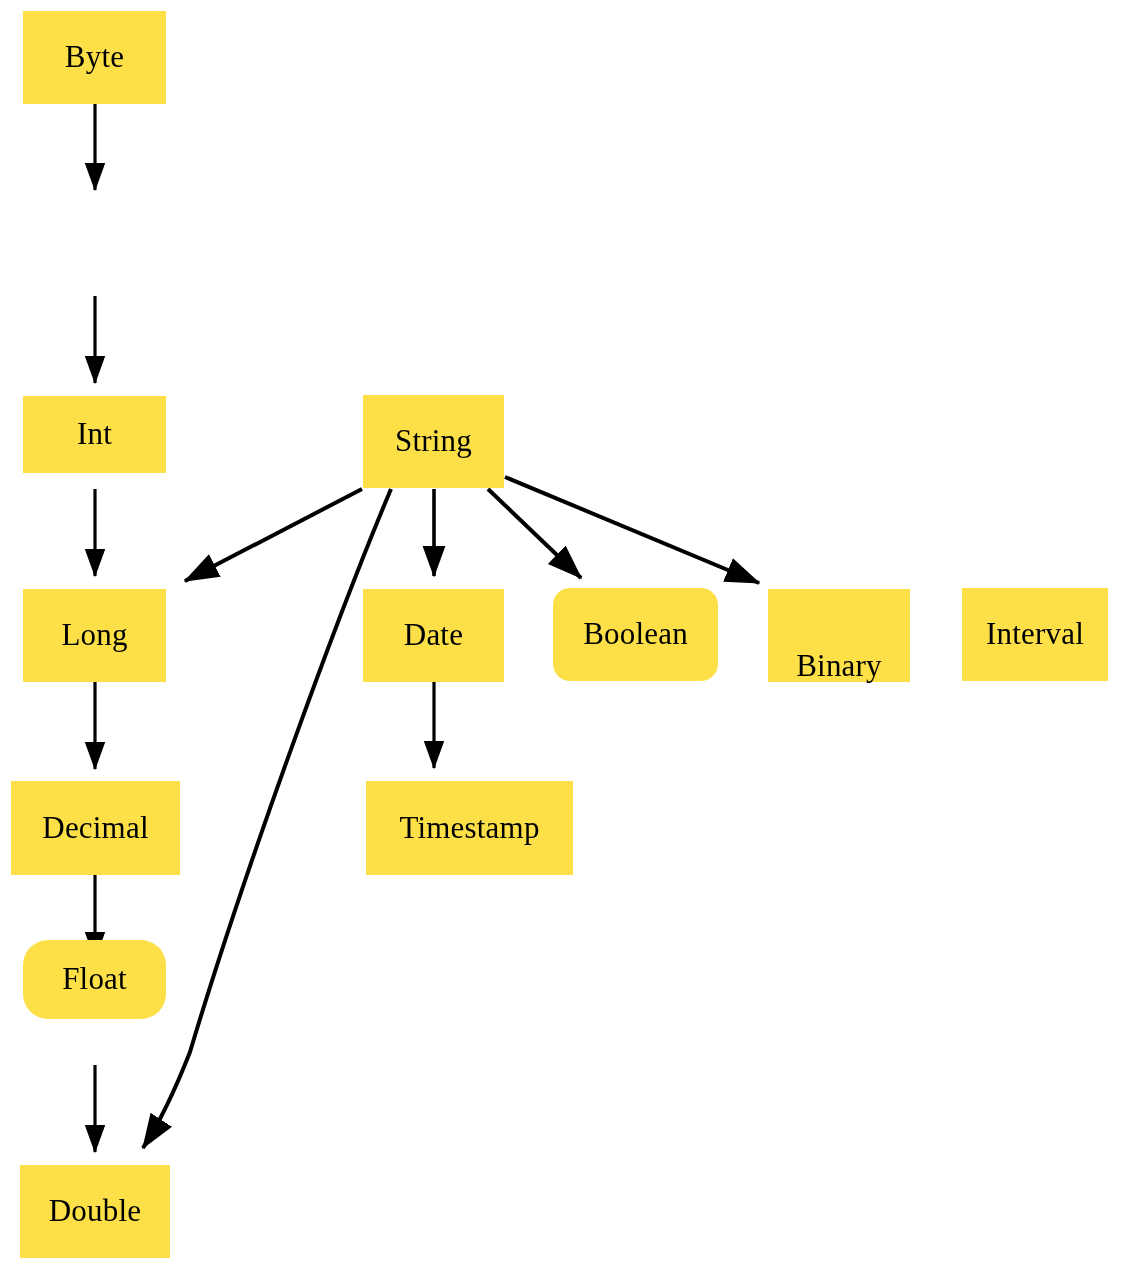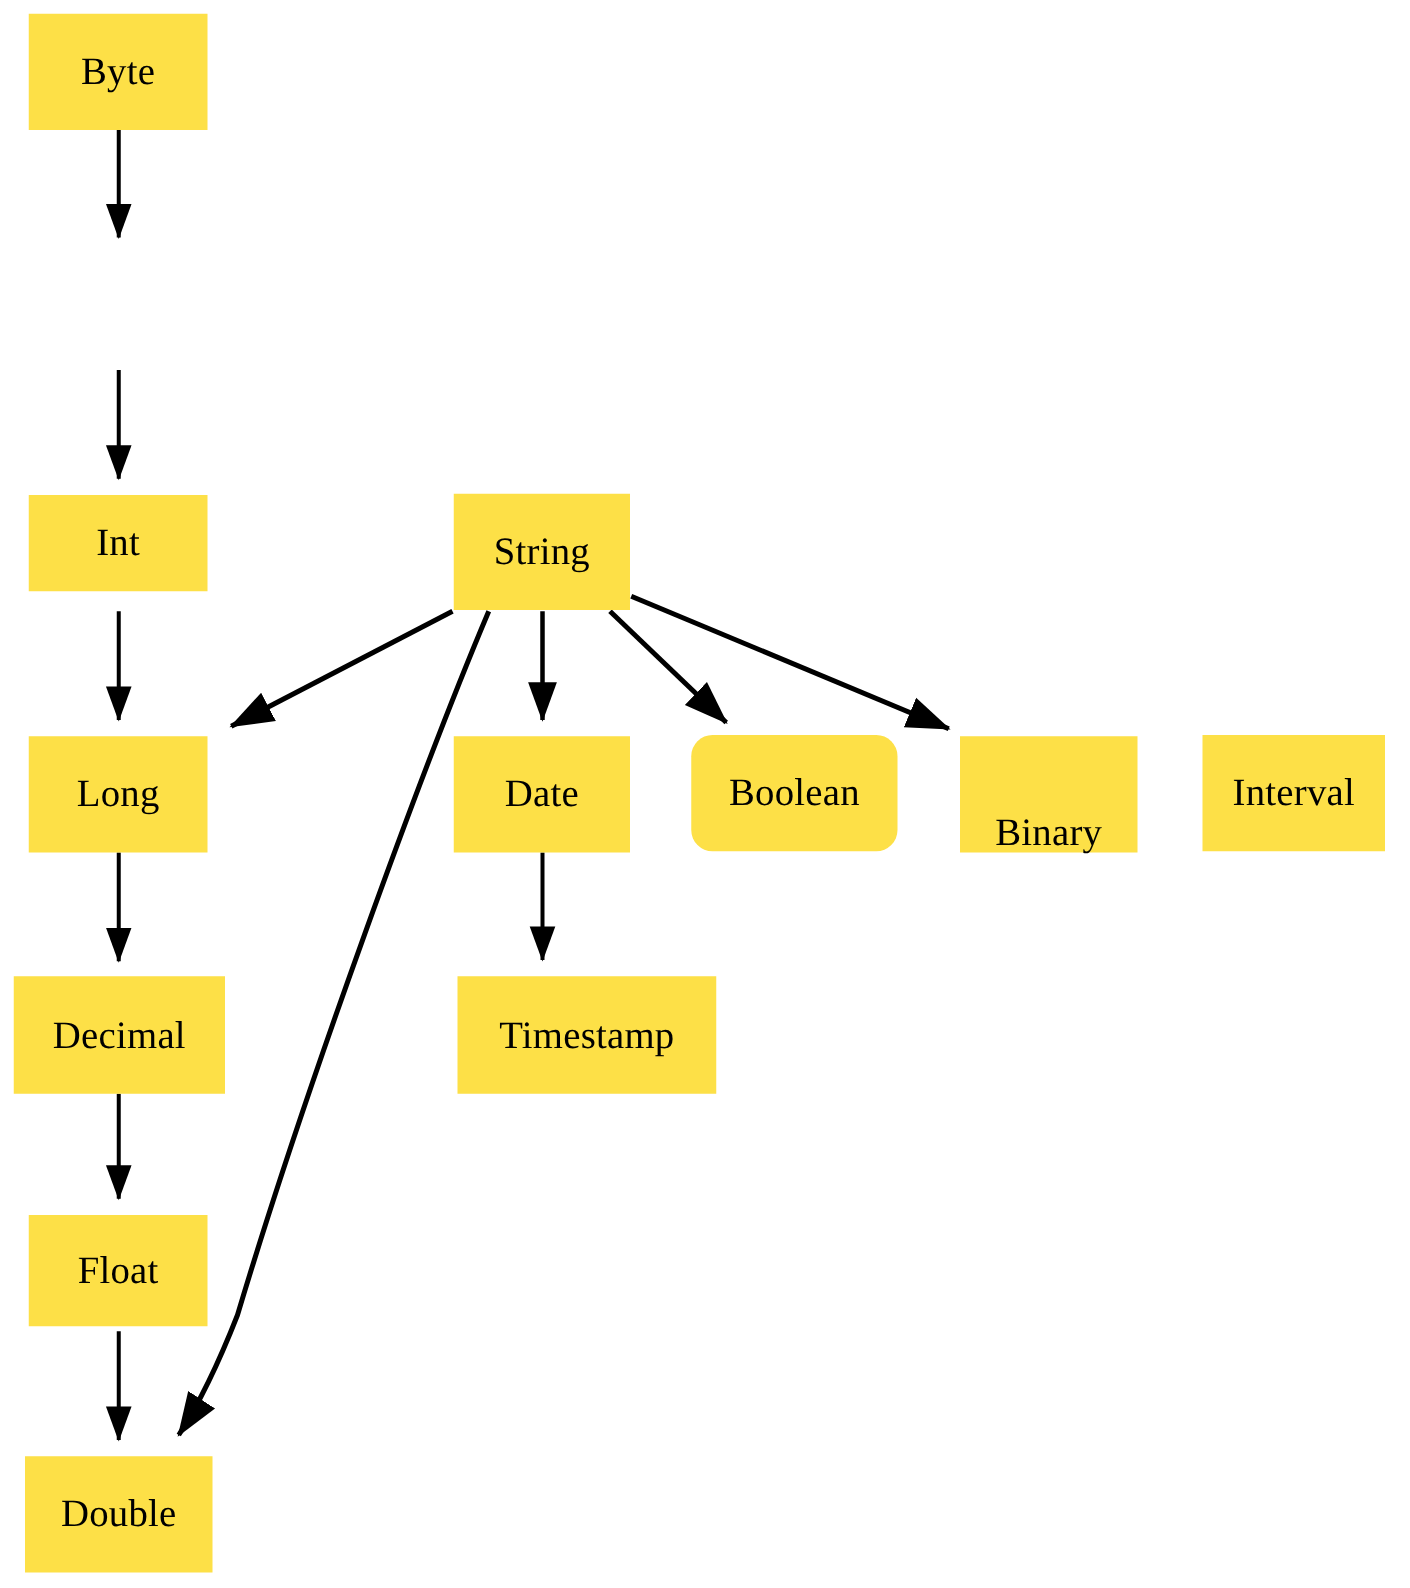--- a/index.html
+++ b/index.html
@@ -114,21 +114,21 @@
   </div>
 
   <div class="node-box" style="left:11px; top:781px; width:169px; height:94px;">
     <span class="node-label">Decimal</span>
   </div>
 
   <div class="node-box" style="left:330px; top:781px; width:207px; height:94px;margin-left:36px;">
     <span class="node-label">Timestamp</span>
   </div>
 
-  <div class="node-box" style="left:23px; top:972px; width:143px; height:89px;">
+  <div class="node-box" style="left:23px; top:940px; width:143px; height:79px;border-radius:25px;">
     <span class="node-label">Float</span>
   </div>
 
   <div class="node-box" style="left:20px; top:1165px; width:150px; height:93px;">
     <span class="node-label">Double</span>
   </div>
 
 </div>
 
 </body></html>

